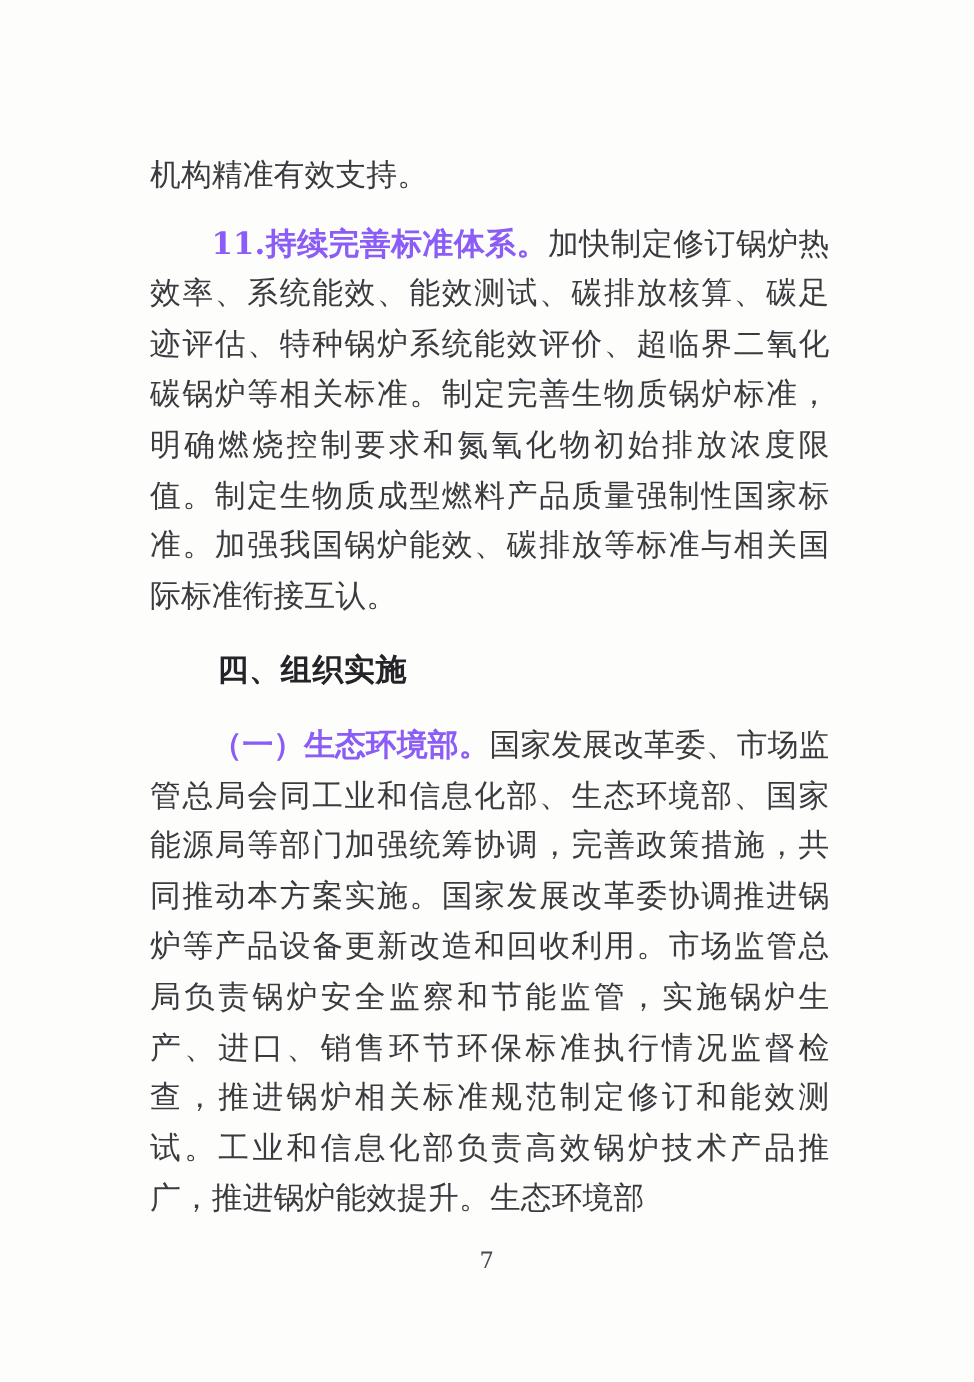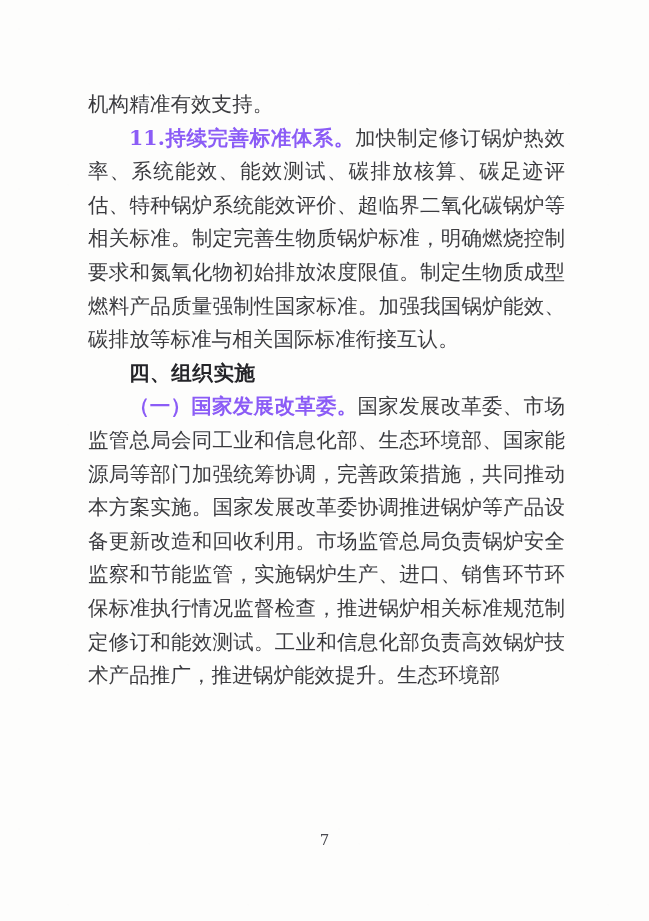--- a/index.html
+++ b/index.html
@@ -29,42 +29,42 @@
 
   .text-column {
     position: absolute;
     left: 88px;
     top: 88px;
     width: 477px;
     z-index: 2;
   }
 
   .para {
-    margin: 0;
+    margin: 12px;
     font-size: 20.5px;
     line-height: 33.6px;
     color: #3b3b3f;
     text-align: justify;
     text-justify: inter-ideograph;
     letter-spacing: 0.1px;
     text-indent: 0;
     font-family: "DejaVu Serif", "Liberation Serif", serif;
   }
 
   .para.indent {
     text-indent: 41px;
   }
 
   .lead {
     font-weight: 700;
     color: #8b5cf6;
   }
 
   .section-heading {
-    margin: 0;
+    margin: 16px;
     font-size: 20.5px;
     line-height: 33.6px;
     font-weight: 700;
     color: #242428;
     text-indent: 41px;
     letter-spacing: 0.6px;
     font-family: "DejaVu Sans", "Liberation Sans", sans-serif;
   }
 
   .page-number {
@@ -100,21 +100,21 @@
 
   <div class="text-column">
 
     <p class="para">机构精准有效支持。</p>
 
     <p class="para indent"><span class="lead">11.持续完善标准体系。</span><span>加快制定修订锅炉热效率、系统能效、能效测试、碳排放核算、碳足迹评估、特种锅炉系统能效评价、超临界二氧化碳锅炉等相关标准。制定完善生物质锅炉标准，明确燃烧控制要求和氮氧化物初始排放浓度限值。制定生物质成型燃料产品质量强制性国家标准。加强我国锅炉能效、碳排放等标准与相关国际标准衔接互认。</span></p>
 
 
     <p class="section-heading">四、组织实施</p>
 
-    <p class="para indent"><span class="lead">（一）国家发展改革委。</span><span>国家发展改革委、市场监管总局会同工业和信息化部、生态环境部、国家能源局等部门加强统筹协调，完善政策措施，共同推动本方案实施。国家发展改革委协调推进锅炉等产品设备更新改造和回收利用。市场监管总局负责锅炉安全监察和节能监管，实施锅炉生产、进口、销售环节环保标准执行情况监督检查，推进锅炉相关标准规范制定修订和能效测试。工业和信息化部负责高效锅炉技术产品推广，推进锅炉能效提升。生态环境部</span></p>
+    <p class="para indent"><span class="lead">（一）生态环境部。</span><span>国家发展改革委、市场监管总局会同工业和信息化部、生态环境部、国家能源局等部门加强统筹协调，完善政策措施，共同推动本方案实施。国家发展改革委协调推进锅炉等产品设备更新改造和回收利用。市场监管总局负责锅炉安全监察和节能监管，实施锅炉生产、进口、销售环节环保标准执行情况监督检查，推进锅炉相关标准规范制定修订和能效测试。工业和信息化部负责高效锅炉技术产品推广，推进锅炉能效提升。生态环境部</span></p>
 
   </div>
 
   <div class="page-number">7</div>
 
   <div class="scan-noise"></div>
 
 </div>
 
 </body></html>

